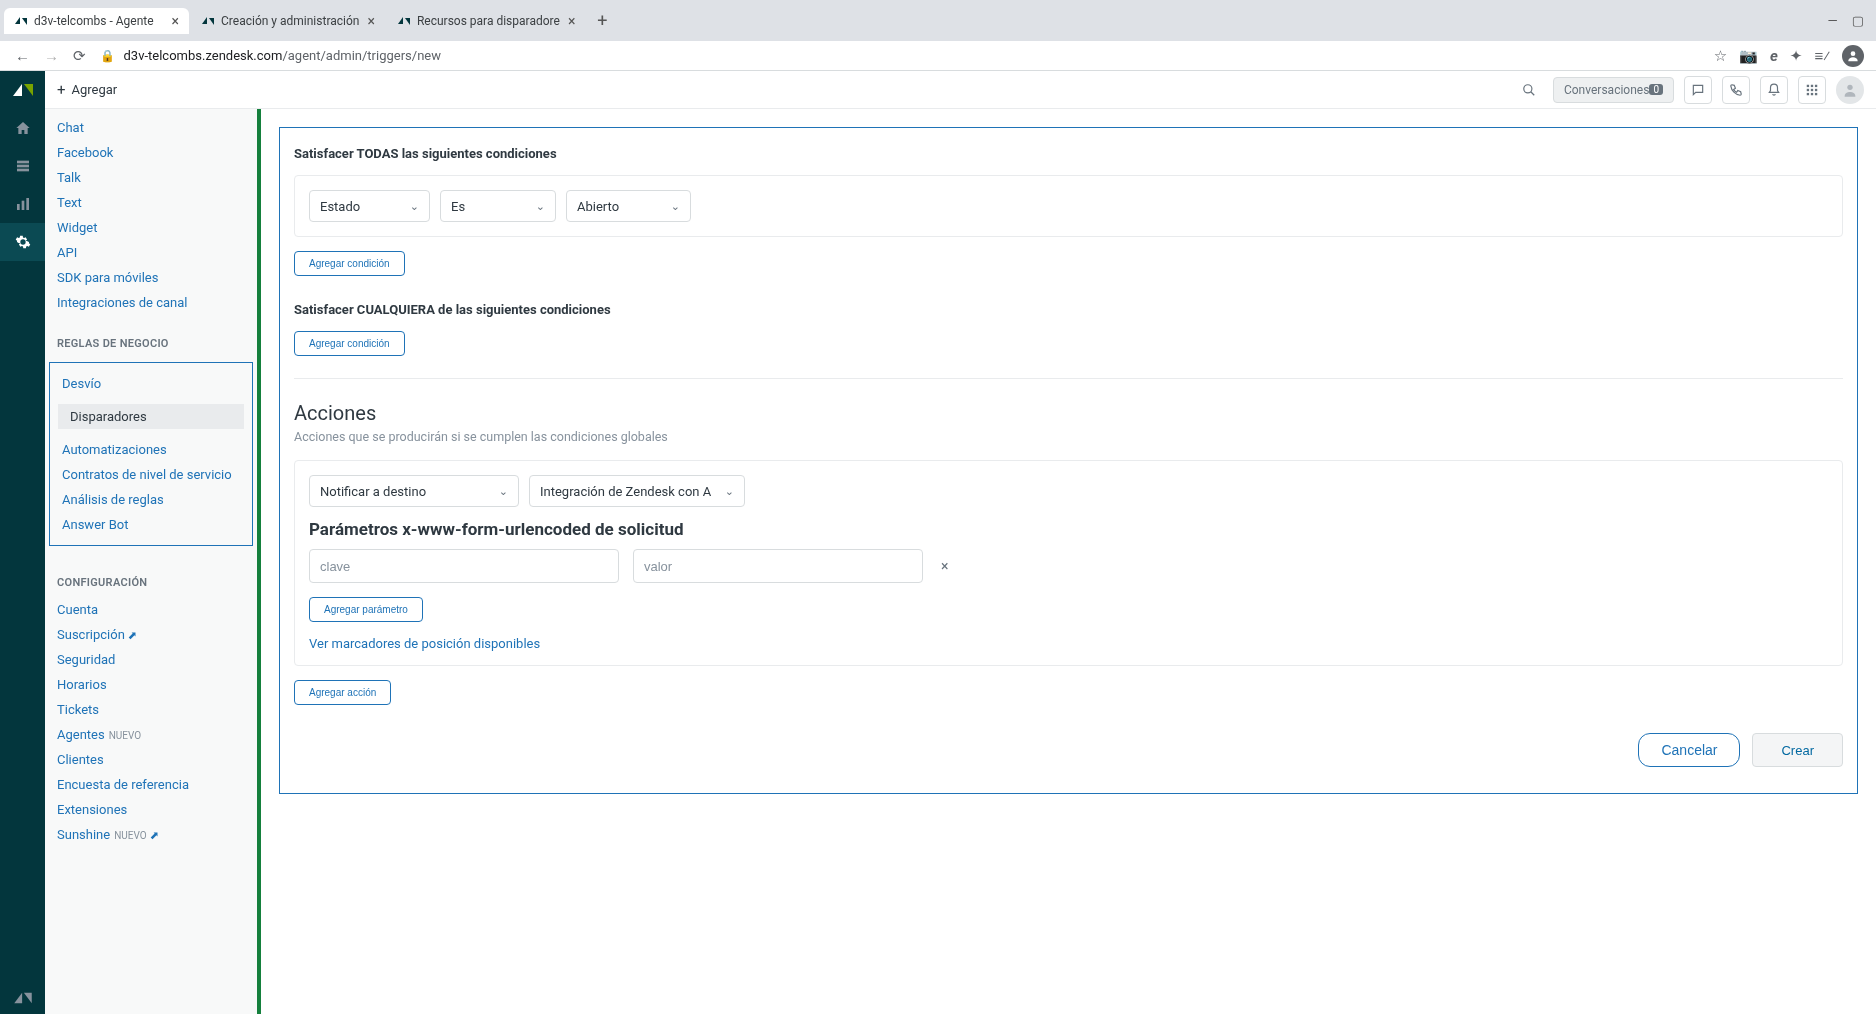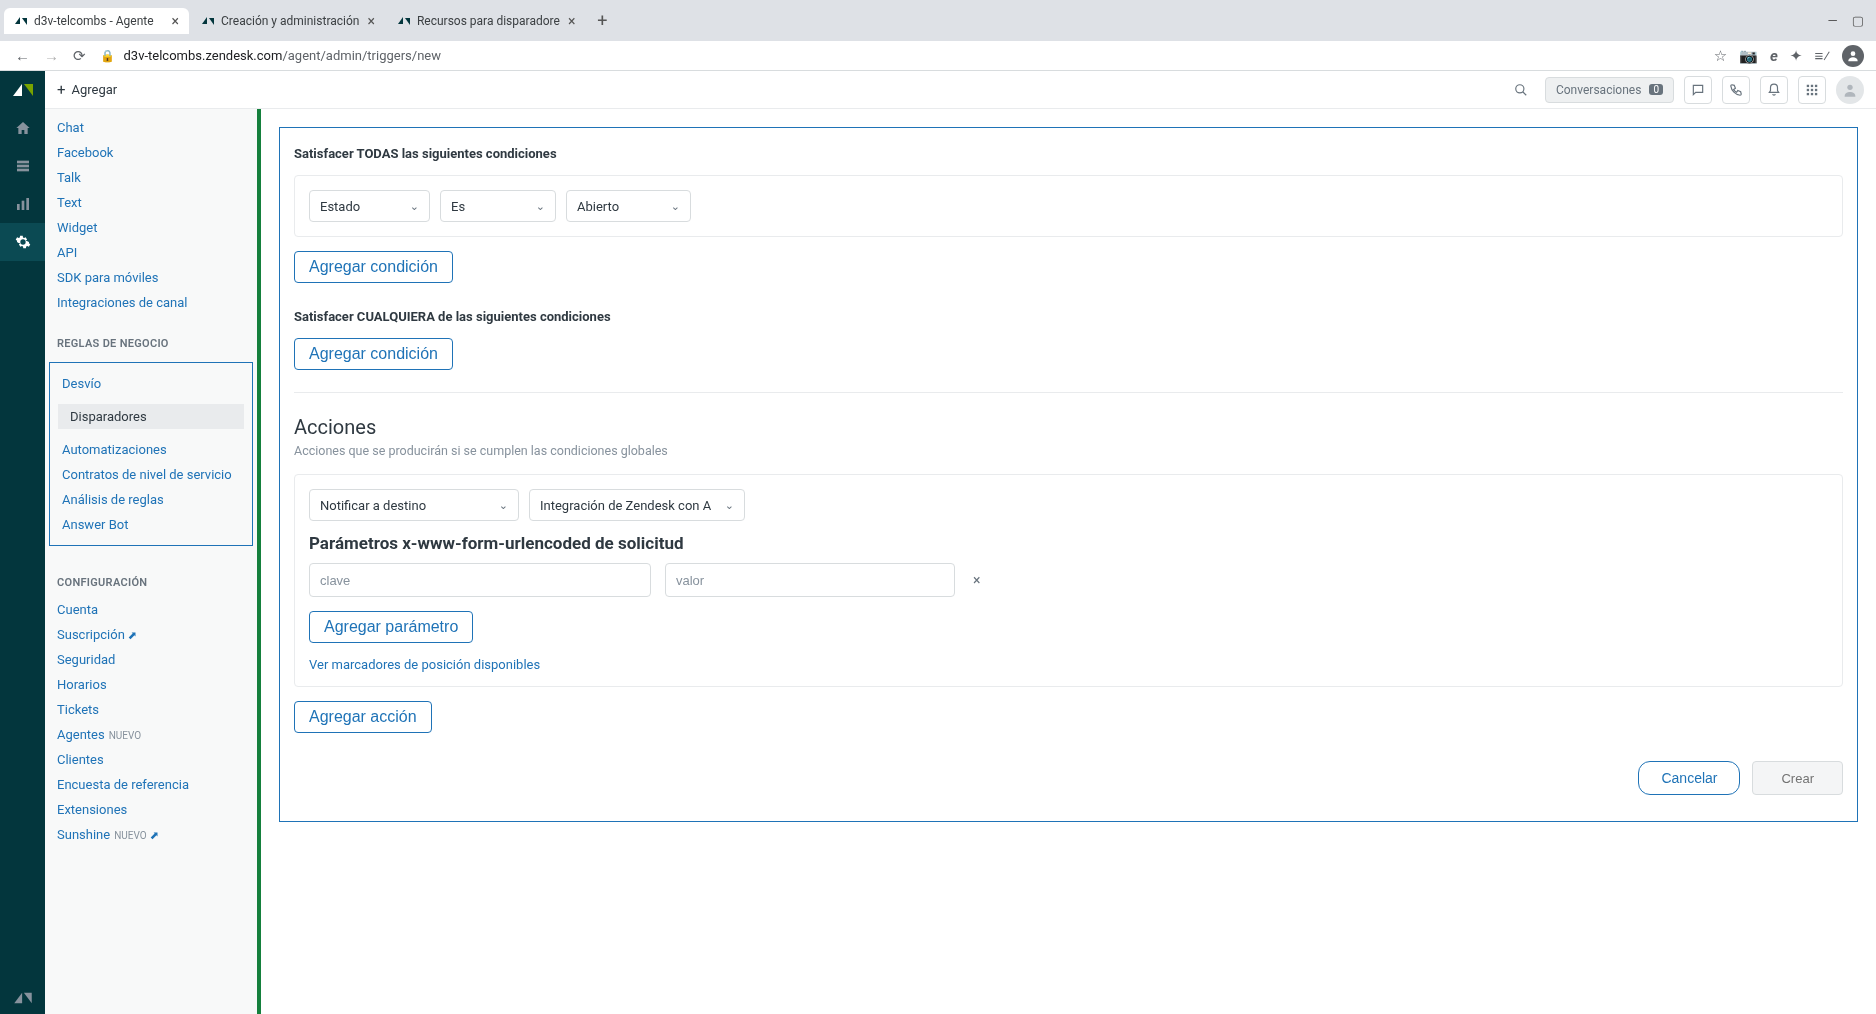--- a/index.html
+++ b/index.html
@@ -32,21 +32,21 @@
 .rail .logo { width: 45px; height: 38px; display:flex;align-items:center;justify-content:center; background:#03363d; }
 .rail .ritem { width: 45px; height: 38px; display:flex;align-items:center;justify-content:center;color:#87929d;cursor:pointer; }
 .rail .ritem.active { background: #0b4a53; color:#fff; }
 .rail .bottom { margin-top:auto; margin-bottom:10px; }
 
 .main { flex:1; display:flex; flex-direction:column; background:#fff; }
 .topbar { height: 38px; border-bottom:1px solid #e9ebed; display:flex; align-items:center; padding: 0 12px; }
 .topbar .add { display:flex; align-items:center; font-size:13px; color:#2f3941; cursor:pointer; }
 .topbar .add .plus { font-size:15px; margin-right:6px; }
 .topbar .right { margin-left:auto; display:flex; align-items:center; gap:10px; }
-.chip { background:#eef0f1; border:1px solid #d8dcde; border-radius:4px; padding:5px 10px; display:flex; align-items:center; gap:8px; font-size:12px; color:#68737d; cursor:pointer; }
+.chip { background:#eef0f1; border:1px solid #d8dcde; border-radius:4px; padding:5px 10px; display:flex; align-items:center; font-size:12px; color:#68737d; cursor:pointer; }
 .chip .badge { background:#68737d; color:#fff; font-size:10px; border-radius:3px; padding:0 4px; }
 .ticon { width:28px;height:28px;display:flex;align-items:center;justify-content:center;border:1px solid #d8dcde;border-radius:4px;color:#68737d;cursor:pointer; }
 .ticon.ghost { border:none; }
 .user-avatar { width:28px;height:28px;border-radius:50%;background:#e3e6e8;display:flex;align-items:center;justify-content:center;color:#b0b6bc; }
 
 .body { flex:1; display:flex; overflow:hidden; }
 .sidebar { width:216px; background:#f8f9f9; border-right:4px solid #15803d; overflow-y:scroll; padding: 6px 0 18px 0; position:relative;}
 .sidebar::-webkit-scrollbar{width:11px;}
 .sidebar::-webkit-scrollbar-thumb{background:#c2c8cc;border-radius:0;}
 .sidebar::-webkit-scrollbar-track{background:#f8f9f9;}
@@ -59,34 +59,34 @@
 .sidebar .ext-icon { font-size:11px; margin-left:3px; }
 
 .content { flex:1; overflow-y:auto; padding: 18px; }
 .form-card { border:1px solid #1f73b7; padding: 18px 0 26px 0; }
 .form-inner { padding: 0 14px; }
 .h-strong { font-size:13px; font-weight:700; color:#2f3941; margin-bottom:14px; }
 .cond-row-wrap { border:1px solid #e9ebed; border-radius:4px; padding: 14px; margin-bottom:14px; }
 .cond-row { display:flex; gap:10px; }
 .select { border:1px solid #d8dcde; border-radius:4px; background:#fff; height:32px; display:flex; align-items:center; padding:0 10px; cursor:pointer; position:relative; font-size:13px; color:#2f3941; }
 .select .chev { margin-left:auto; color:#68737d; font-size:11px; padding-left:14px; }
-.btn-outline { border:1px solid #1f73b7; color:#1f73b7; background:#fff; border-radius:4px; padding: 6px 14px; font-size:16px; cursor:pointer; }
+.btn-outline { border:1px solid #1f73b7; color:#1f73b7; background:#fff; border-radius:4px; padding: 6px 14px; font-size:10px; cursor:pointer; }
 .h1 { font-size:20px; font-weight:400; color:#2f3941; margin-bottom:4px; }
 .sub { font-size:12.5px; color:#87929d; margin-bottom:16px; }
 .divider { border-top:1px solid #e9ebed; margin: 22px 0; }
 .action-block { border:1px solid #e9ebed; border-radius:4px; padding: 14px; margin-bottom:14px; }
 .param-label { font-size:17px; font-weight:700; color:#2f3941; margin: 12px 0 10px 0; }
 .param-row { display:flex; gap:14px; align-items:center; }
 .input { border:1px solid #d8dcde; border-radius:4px; height:34px; padding:0 10px; font-size:13px; color:#2f3941; background:#fff; }
 .input::placeholder { color:#87929d; }
 .x-remove { color:#68737d; font-size:14px; cursor:pointer; padding:0 4px; }
 .link-inline { color:#1f73b7; font-size:13px; cursor:pointer; display:inline-block; margin-top:14px; }
 .footer-row { display:flex; justify-content:flex-end; gap:12px; margin-top:28px; padding: 0 14px; }
 .btn-cancel { border:1px solid #1f73b7; color:#1f73b7; background:#fff; border-radius:12px; padding:8px 22px; font-size:14px; cursor:pointer; }
-.btn-create { border:1px solid #d8dcde; color:#737373; background:#f4f5f6; border-radius:4px; padding:8px 28px; font-size:13px; cursor:not-allowed; }
+.btn-create { border:1px solid #d8dcde; color:#0369a1; background:#f4f5f6; border-radius:4px; padding:8px 28px; font-size:13px; cursor:not-allowed; }
 
 svg { display:block; }
 </style>
 </head>
 <body>
 
 <div class="browser-chrome">
   <div class="tab">
     <span class="favicon">
         <svg width="12" height="12" viewBox="0 0 12 12">
@@ -313,21 +313,21 @@
                   <span>Notificar a destino</span>
                     <span class="chev">⌄</span>
                 </div>
                 <div class="select" style="width:216px">
                   <span style="white-space:nowrap;overflow:hidden;text-overflow:clip;max-width:180px">Integración de Zendesk con API de SMS</span>
                     <span class="chev">⌄</span>
                 </div>
               </div>
               <div class="param-label">Parámetros x-www-form-urlencoded de solicitud</div>
               <div class="param-row">
-                <input class="input" style="width: 342px;" placeholder="clave">
+                <input class="input" style="width: 310px;" placeholder="clave">
                 <input class="input" style="width: 290px;" placeholder="valor">
                 <span class="x-remove">×</span>
               </div>
               <button class="btn-outline" style="margin-top:14px">Agregar parámetro</button>
               <div><a class="link-inline">Ver marcadores de posición disponibles</a></div>
             </div>
 
             <button class="btn-outline">Agregar acción</button>
           </div>
 

